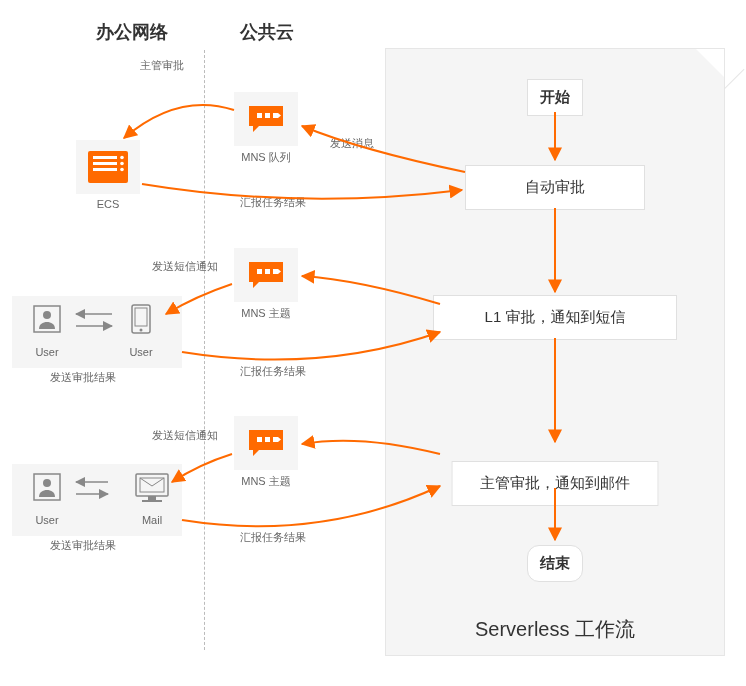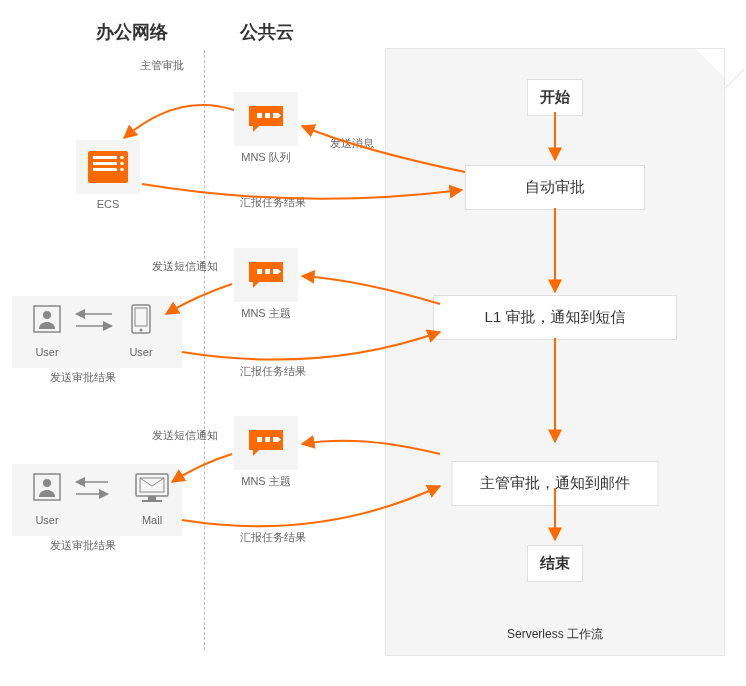--- a/index.html
+++ b/index.html
@@ -42,21 +42,21 @@
     top: 0; right: 0;
     width: 28px; height: 28px;
     border-bottom: 1px solid #e6e6e6;
     transform: rotate(-45deg);
     transform-origin: 100% 0%;
     pointer-events: none;
   }
   .workflow-label {
     position: absolute;
     left: 50%; bottom: 12px; transform: translateX(-50%);
-    font-size: 12px; color: #333;
+    font-size: 20px; color: #333;
   }
 
   .wf-step {
     position: absolute;
     left: 50%; transform: translateX(-50%);
     background: #fff;
     border: 1px solid #e0e0e0;
     padding: 12px 18px;
     font-size: 15px; color: #333;
     white-space: nowrap;
@@ -103,21 +103,21 @@
   <div class="heading-office">办公网络</div>
   <div class="heading-cloud">公共云</div>
 
   <div class="divider"></div>
 
   <div class="workflow-box">
     <div class="wf-step small" style="top:30px;">开始</div>
     <div class="wf-step" style="top:116px; width:180px;">自动审批</div>
     <div class="wf-step" style="top:246px; width:244px;">L1 审批，通知到短信</div>
     <div class="wf-step" style="top:396px; width:207px;margin-top:16px;">主管审批，通知到邮件</div>
-    <div class="wf-step small" style="top:496px;">结束</div>
+    <div class="wf-step small" style="top:496px;border-radius:12px;">结束</div>
     <div class="workflow-label">Serverless 工作流</div>
   </div>
 
   <div class="iconbox" style="left:234px; top:92px;">
     <div class="tile">
       <svg width="38" height="34" viewBox="0 0 38 34">
         <path d="M2 4h34v20H12l-6 6v-6H2z" fill="#ff6a00"></path>
         <rect x="10" y="11" width="5" height="5" fill="#fff"></rect>
         <rect x="18" y="11" width="5" height="5" fill="#fff"></rect>
         <path d="M26 11 h5 l3 2.5 l-3 2.5 h-5 z" fill="#fff"></path>

